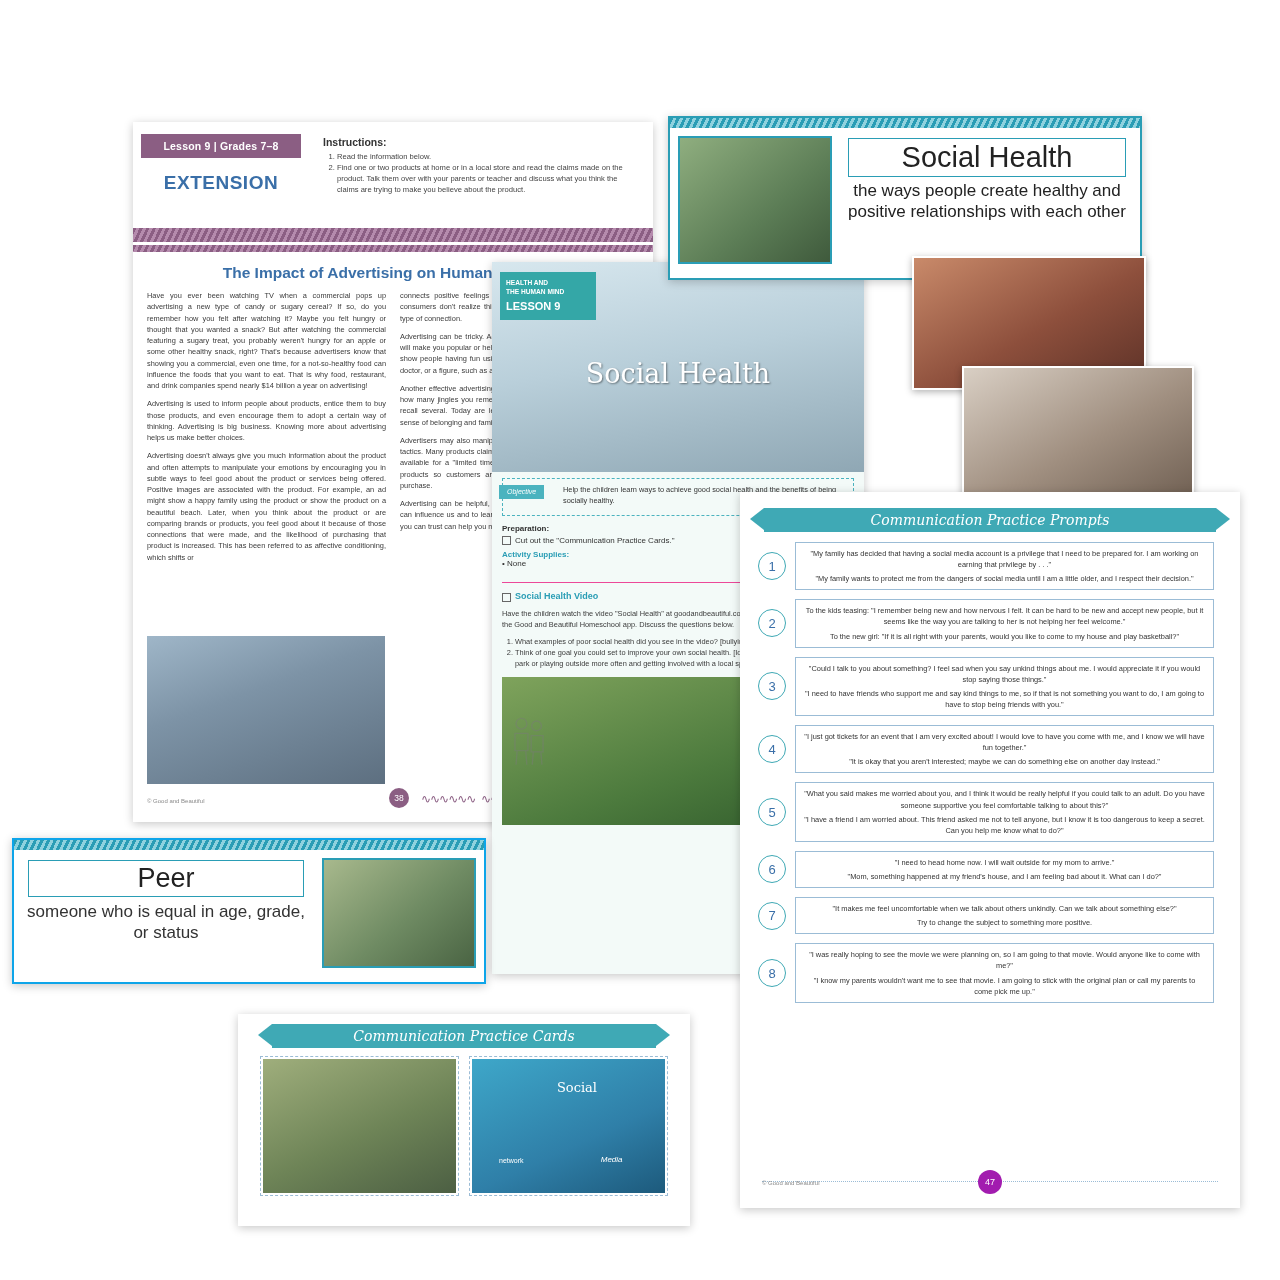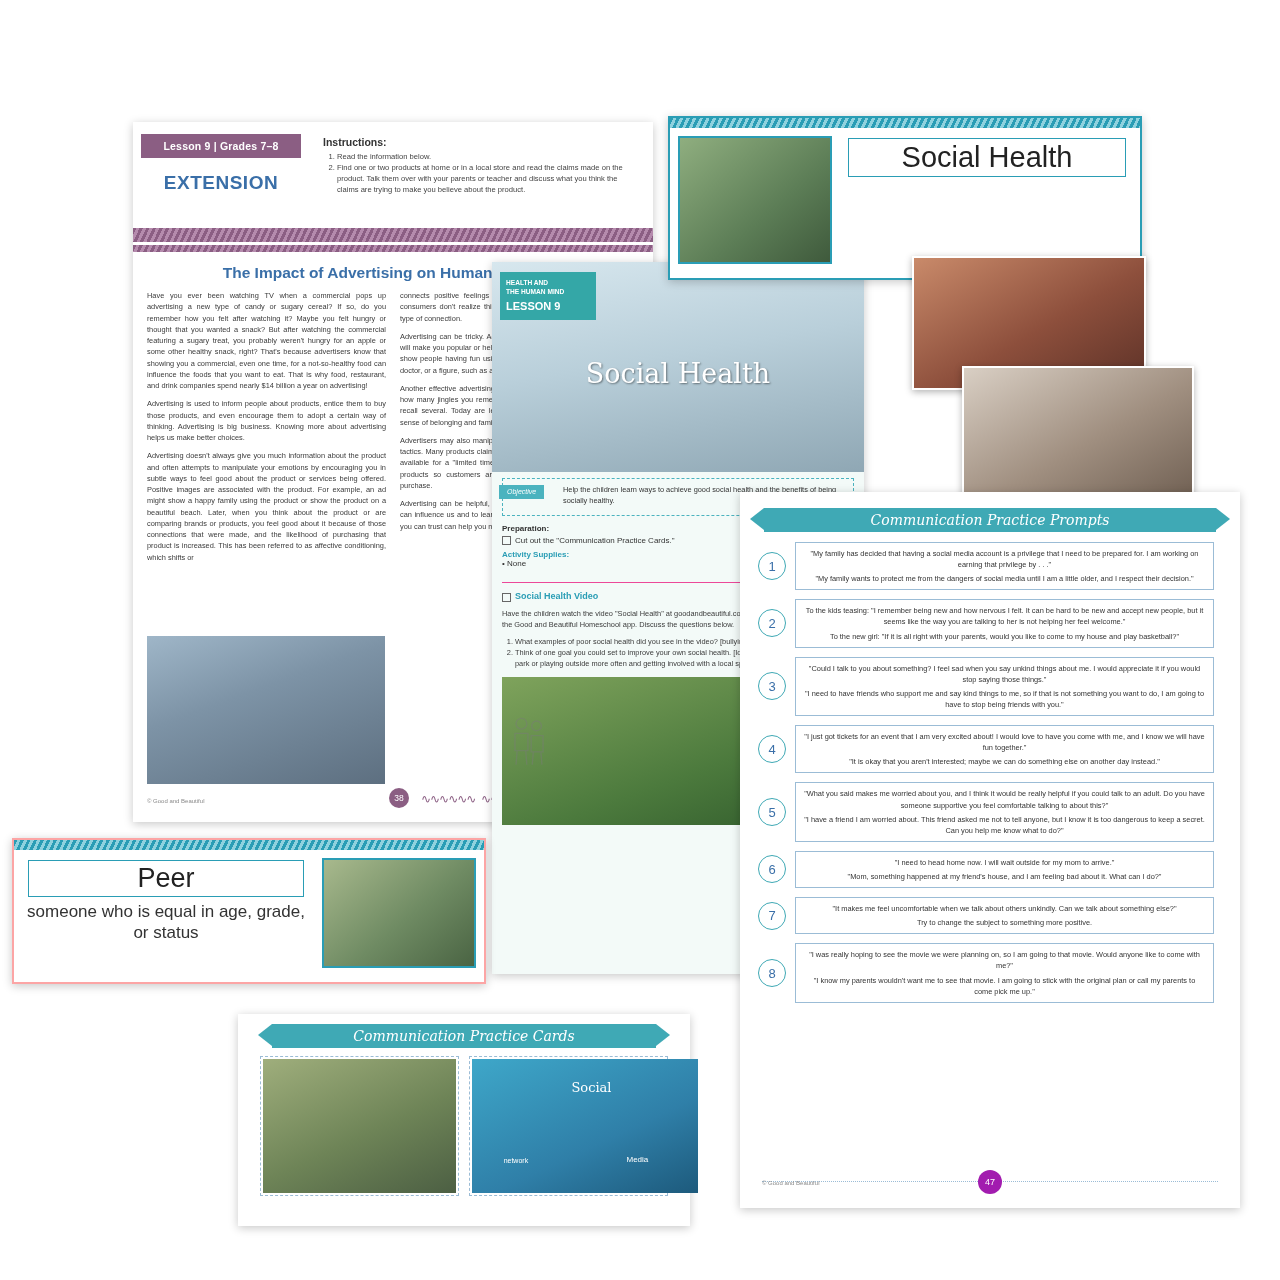--- a/index.html
+++ b/index.html
@@ -28,21 +28,21 @@
   
   #shbanner{left:668px;top:116px;width:470px;height:160px;border:2px solid #2a9db5;padding:0;}
   #shbanner .topstripe{height:10px;background:repeating-linear-gradient(115deg,#2a9db5 0 3px,#8fd2de 3px 6px);}
   #shbanner .body{display:flex;padding:8px;gap:10px;height:128px;}
   #shbanner .pic{width:150px;border:2px solid #2a9db5;background:linear-gradient(140deg,#8fae7f,#5c7d56 60%,#3f5a3c);}
   #shbanner .txt{flex:1;text-align:center;}
   .ribbon{position:relative;background:#fff;border:1.5px solid #2a9db5;margin:2px 6px 4px;padding:2px 0;}
   .ribbon h1{margin:0;font-size:29px;font-weight:normal;color:#222;}
   .sh-def{font-size:17px;line-height:1.22;color:#222;}
   
-  #peer{left:12px;top:838px;width:470px;height:142px;border:2px solid #fca5a5;}
+  #peer{left:12px;top:838px;width:470px;height:142px;border:2px solid #0ea5e9;}
   #peer .topstripe{height:10px;background:repeating-linear-gradient(115deg,#2a9db5 0 3px,#8fd2de 3px 6px);}
   #peer .body{display:flex;padding:8px;gap:12px;height:110px;}
   #peer .txt{flex:1;text-align:center;}
   #peer .pic{width:150px;border:2px solid #2a9db5;background:linear-gradient(140deg,#a8b98d,#6f8b63 55%,#4a6443);}
   #peer .ribbon h1{font-size:27px;}
   .peer-def{font-size:17px;line-height:1.25;}
   
   #lesson{left:492px;top:262px;width:372px;height:712px;background:#f3faf8;}
   #lesson .hero{position:relative;height:210px;background:linear-gradient(170deg,#d7e7ee 0%,#b9cfda 45%,#8fa7b4 100%);}
   .hero-tag{position:absolute;left:8px;top:10px;width:84px;padding:7px 6px;background:#34a7a7;color:#fff;font-size:6.6px;font-weight:bold;line-height:1.3;}
@@ -75,24 +75,24 @@
   #prompts .footnote{left:22px;bottom:22px;}
   .pgcircle{position:absolute;left:50%;transform:translateX(-50%);bottom:14px;width:24px;height:24px;border-radius:50%;background:#a21caf;color:#fff;font-size:9px;display:flex;align-items:center;justify-content:center;}
   .dashline{position:absolute;left:22px;right:22px;bottom:26px;border-top:1px dotted #9bbcd6;}
   
   #cards{left:238px;top:1014px;width:452px;height:212px;}
   #cards .banner{margin:10px 34px 8px;}
   .cardrow{display:flex;gap:10px;padding:0 22px;}
   .card{flex:1;height:134px;border:1px dashed #9bbcd6;padding:2px;}
   .card .inner{width:100%;height:100%;}
   .c1{background:linear-gradient(155deg,#9fae7c,#6e8457 55%,#4c5f43);}
-  .c2{background:linear-gradient(155deg,#3ea7c9,#2f7fa8 60%,#1d5a7c);position:relative;padding-left:33px;}
+  .c2{background:linear-gradient(155deg,#3ea7c9,#2f7fa8 60%,#1d5a7c);position:relative;}
   .c2 .w1{position:absolute;left:44%;top:16%;color:#fff;font-size:13px;font-family:"DejaVu Serif",serif;}
   .c2 .w2{position:absolute;left:14%;bottom:22%;color:#fff;font-size:7px;}
-  .c2 .w3{position:absolute;right:22%;bottom:22%;color:#fff;font-size:8px;}
+  .c2 .w3{position:absolute;right:22%;bottom:22%;color:#fff;font-size:8px;font-style:italic;}
   
   #photo-popcorn{position:absolute;left:912px;top:256px;width:230px;height:130px;border:2px solid #fff;box-shadow:0 2px 7px rgba(0,0,0,.3);
     background:linear-gradient(150deg,#c98a6a,#8d4f3c 55%,#5c3127);}
   #photo-whisper{position:absolute;left:962px;top:366px;width:228px;height:134px;border:2px solid #fff;box-shadow:0 2px 7px rgba(0,0,0,.3);
     background:linear-gradient(150deg,#d9cfc4,#a08f80 55%,#6f5f52);}
 </style>
 </head>
 <body>
 
 <div class="sheet" id="extension">
@@ -171,20 +171,21 @@
 </div>
 
 <div class="sheet" id="shbanner">
   <div class="topstripe"></div>
   <div class="body">
     <div class="pic"></div>
     <div class="txt">
       <div class="ribbon">
         <h1>Social Health</h1>
       </div>
+      <div class="sh-def">the ways people create healthy and positive relationships with each other</div>
     </div>
   </div>
 </div>
 
 <div class="sheet" id="peer">
   <div class="topstripe"></div>
   <div class="body">
     <div class="txt">
       <div class="ribbon">
         <h1>Peer</h1>

